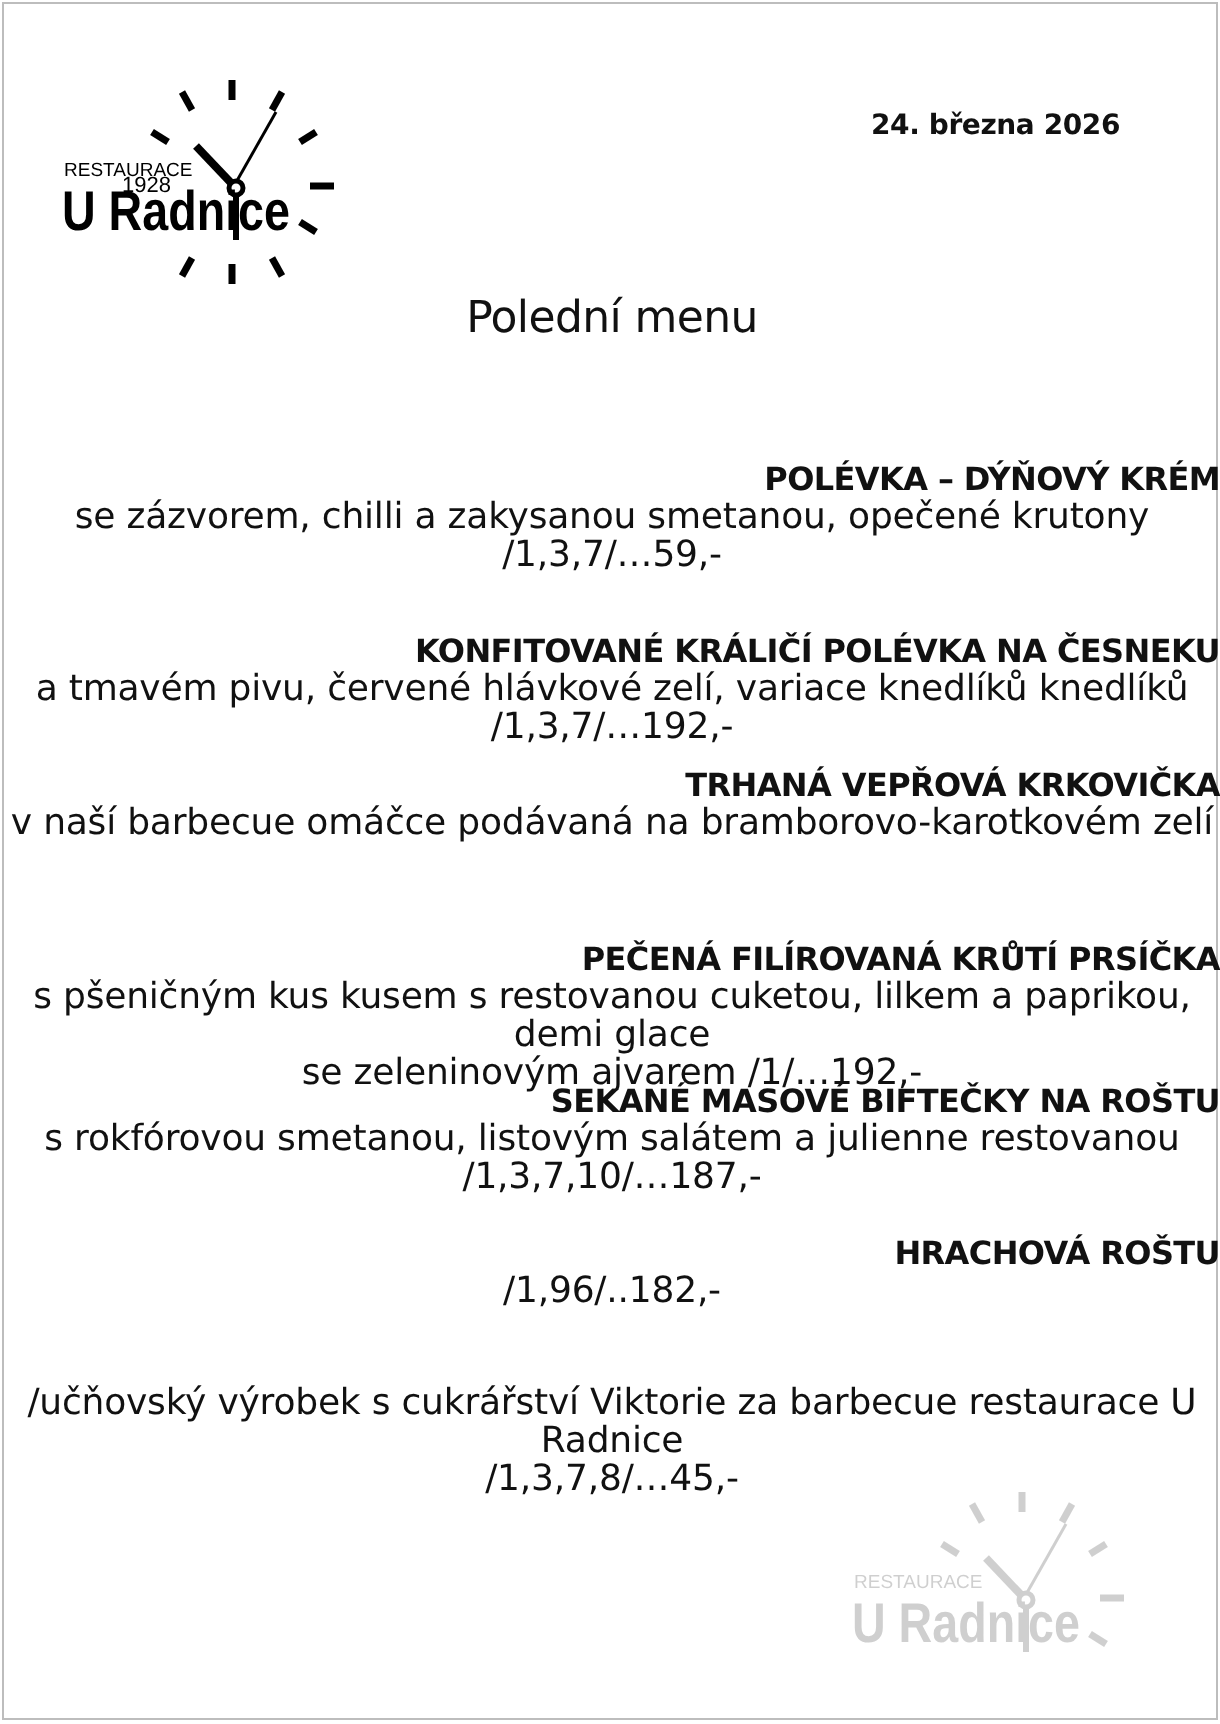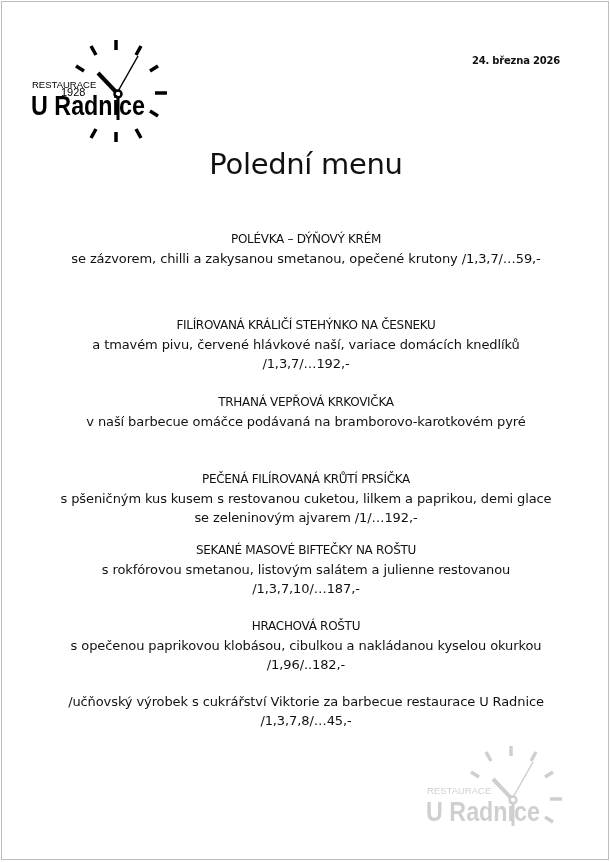--- a/index.html
+++ b/index.html
@@ -1,25 +1,25 @@
 <!DOCTYPE html>
 <html><head>
 <meta charset="utf-8">
 <style>
   html, body { margin: 0; padding: 0; background: #ffffff; }
   body { width: 610px; height: 862px; position: relative; overflow: hidden; font-family: "DejaVu Sans", "Liberation Sans", sans-serif; color: #111; }
   .page { position: absolute; left: 1px; top: 1px; width: 606px; height: 857px; border: 1px solid #bdbdbd; background: #fff; }
   .logo { position: absolute; left: 26px; top: 34px; width: 150px; height: 108px; }
   .logo-wm { position: absolute; left: 416px; top: 740px; width: 160px; height: 100px; opacity: 0.28; }
   .logo svg, .logo-wm svg { width: 100%; height: 100%; }
-  .date { position: absolute; left: 430px; top: 53px; width: 128px; text-align: right; font-size: 10px; font-weight: bold; letter-spacing: -0.2px; }
-  .title { position: absolute; left: 0; top: 145px; width: 608px; text-align: center; font-size: 29px; font-weight: normal; letter-spacing: -0.3px; }
+  .date { position: absolute; left: 430px; top: 53px; width: 128px; text-align: right; font-size: 14px; font-weight: bold; letter-spacing: -0.2px; }
+  .title { position: absolute; left: 0; top: 145px; width: 608px; text-align: center; font-size: 22px; font-weight: normal; letter-spacing: -0.3px; }
   .item { position: absolute; left: 0; width: 608px; text-align: center; }
-  .item .name { font-size: 12px; font-weight: normal; letter-spacing: -0.3px; line-height: 19px; }
-  .item .desc { font-size: 13px; line-height: 19px; letter-spacing: -0.1px; }
+  .item .name { font-size: 16px; font-weight: bold; letter-spacing: -0.3px; line-height: 19px; text-align: right; }
+  .item .desc { font-size: 18px; line-height: 19px; letter-spacing: -0.1px; }
 </style>
 </head>
 <body>
 
 <div class="page">
 
   <div class="logo">
     <svg viewBox="0 0 150 108">
       <g stroke="#000" stroke-width="3.5" stroke-linecap="butt">
         <line x1="88" y1="4" x2="88" y2="14"></line>
@@ -46,45 +46,44 @@
   <div class="date">24. března 2026</div>
 
   <div class="title">Polední menu</div>
 
   <div class="item" style="top:228px">
     <div class="name">POLÉVKA – DÝŇOVÝ KRÉM</div>
     <div class="desc">se zázvorem, chilli a zakysanou smetanou, opečené krutony /1,3,7/…59,-</div>
   </div>
 
   <div class="item" style="top:314px">
-    <div class="name">FILÍROVANÁ KRÁLIČÍ STEHÝNKO NA ČESNEKU</div>
-    <div class="desc">a tmavém pivu, červené hlávkové naší, variace domácích knedlíků</div>
+    <div class="name">KONFITOVANÉ KRÁLIČÍ POLÉVKA NA ČESNEKU</div>
+    <div class="desc">a tmavém pivu, červené hlávkové zelí, variace knedlíků knedlíků</div>
     <div class="desc">/1,3,7/…192,-</div>
   </div>
 
-  <div class="item" style="top:391px">
+  <div class="item" style="top:381px">
     <div class="name">TRHANÁ VEPŘOVÁ KRKOVIČKA</div>
-    <div class="desc">v naší barbecue omáčce podávaná na bramborovo-karotkovém pyré</div>
+    <div class="desc">v naší barbecue omáčce podávaná na bramborovo-karotkovém zelí</div>
   </div>
 
   <div class="item" style="top:468px">
     <div class="name">PEČENÁ FILÍROVANÁ KRŮTÍ PRSÍČKA</div>
     <div class="desc">s pšeničným kus kusem s restovanou cuketou, lilkem a paprikou, demi glace</div>
     <div class="desc">se zeleninovým ajvarem /1/…192,-</div>
   </div>
 
   <div class="item" style="top:539px">
     <div class="name">SEKANÉ MASOVÉ BIFTEČKY NA ROŠTU</div>
     <div class="desc">s rokfórovou smetanou, listovým salátem a julienne restovanou</div>
     <div class="desc">/1,3,7,10/…187,-</div>
   </div>
 
   <div class="item" style="top:615px">
     <div class="name">HRACHOVÁ ROŠTU</div>
-    <div class="desc">s opečenou paprikovou klobásou, cibulkou a nakládanou kyselou okurkou</div>
     <div class="desc">/1,96/..182,-</div>
   </div>
 
   <div class="item" style="top:690px">
     <div class="desc">/učňovský výrobek s cukrářství Viktorie za barbecue restaurace U Radnice</div>
     <div class="desc">/1,3,7,8/…45,-</div>
   </div>
 
   <div class="logo-wm">
     <svg viewBox="0 0 150 100">

